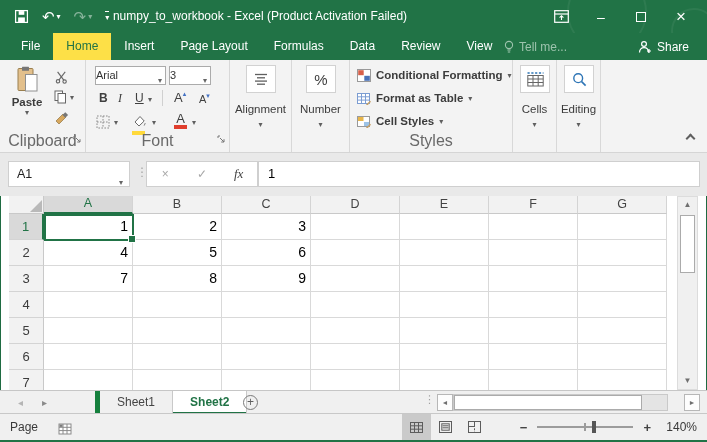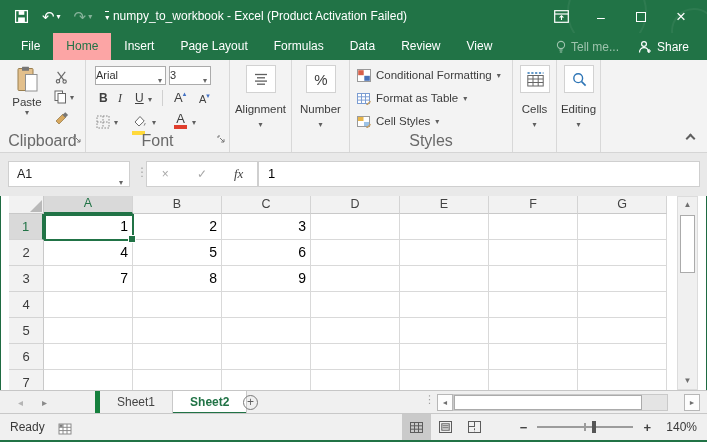--- a/index.html
+++ b/index.html
@@ -18,30 +18,30 @@
   .qat-more { display:inline-block; text-align:center; border-top:1px solid #fff; padding-top:1px; color:#fff; font-size:8px; }
   .title { position:absolute; left:110px; top:0; width:300px; height:33px; line-height:33px; text-align:center; color:#fff; font-size:12px; white-space:nowrap; }
   .winctrl { position:absolute; right:6px; top:0; height:33px; display:flex; }
   .winbtn { width:40px; height:33px; display:flex; align-items:center; justify-content:center; color:#fff; font-size:14px; }
   .maxbox { width:10px; height:10px; border:1.5px solid #fff; }
 
   
   .tabrow { position:absolute; left:0; top:33px; width:707px; height:27px; background:#217346; }
   .tabs { position:absolute; left:8px; top:0; height:27px; display:flex; }
   .rtab { padding:0 13px; line-height:27px; font-size:12px; color:#fff; white-space:nowrap; }
-  .rtab.active { background:#fca5a5; color:#217346; }
-  .tellme { position:absolute; left:556px; top:0; height:27px; display:flex; align-items:center; gap:5px; color:#9dc3ad; font-size:12px; }
+  .rtab.active { background:#fde047; color:#217346; }
+  .tellme { position:absolute; left:504px; top:0; height:27px; display:flex; align-items:center; gap:5px; color:#9dc3ad; font-size:12px; }
   .share { position:absolute; left:638px; top:0; height:27px; display:flex; align-items:center; gap:5px; color:#fff; font-size:12px; }
 
   
   .ribbon { position:absolute; left:0; top:60px; width:707px; height:93px; background:#f3f3f3; border-bottom:1px solid #d5d5d5; }
   .group { position:absolute; top:0; height:92px; border-right:1px solid #d8d8d8; }
   .grouplabel { position:absolute; bottom:2px; left:0; width:100%; text-align:center; font-size:16px; color:#696969; }
   .launcher { position:absolute; right:3px; bottom:4px; }
-  .ribtext { font-size:11.5px; color:#3c3c3c; }
+  .ribtext { font-size:11.5px; color:#3c3c3c;font-weight:bold; }
   .caretsm { font-size:8px; color:#5f5f5f; }
   .combo { position:absolute; height:19px; background:#fff; border:1px solid #ababab; font-size:11px; color:#333; line-height:17px; padding:0 0; }
   .combo .caret { position:absolute; right:3px; top:5px; font-size:8px; color:#666; }
   .fbtn { position:absolute; font-size:12px; color:#3f3f3f; }
   .vdiv { position:absolute; width:1px; height:16px; background:#d0d0d0; }
   .colorbar { display:block; width:13px; height:4px; margin-top:0px; }
   .iconbox { position:absolute; width:30px; height:28px; background:#fff; border:1px solid #d2d2d2; display:flex; align-items:center; justify-content:center; }
   .collabel { position:absolute; top:43px; width:100%; text-align:center; font-size:11.5px; color:#3c3c3c; }
   .colcaret { position:absolute; top:60px; width:100%; text-align:center; font-size:8px; color:#5f5f5f; }
   .styleitem { position:absolute; left:7px; display:flex; align-items:center; gap:5px; height:18px; }
@@ -462,21 +462,21 @@
     <span class="newsheet">+</span>
     <span class="sdots">⋮</span>
     <span class="hbtn" style="left:437px;">◄</span>
     <span class="htrack">
         <span class="hthumb"></span>
       </span>
     <span class="hbtn" style="left:684px;">►</span>
   </div>
 
   <div class="statusbar">
-    <span class="ready">Ready</span>
+    <span class="ready">Page</span>
     <span class="macro">
       <svg width="14" height="12" viewBox="0 0 14 12">
           <rect x="1" y="1" width="12" height="10" fill="#fff" stroke="#8a8a8a"></rect>
           <line x1="1" y1="4.3" x2="13" y2="4.3" stroke="#8a8a8a"></line>
           <line x1="1" y1="7.6" x2="13" y2="7.6" stroke="#8a8a8a"></line>
           <line x1="5" y1="1" x2="5" y2="11" stroke="#8a8a8a"></line>
           <line x1="9" y1="1" x2="9" y2="11" stroke="#8a8a8a"></line>
           <rect x="1.5" y="1.5" width="3" height="2.4" fill="#7a7a7a"></rect>
         </svg>
     </span>

